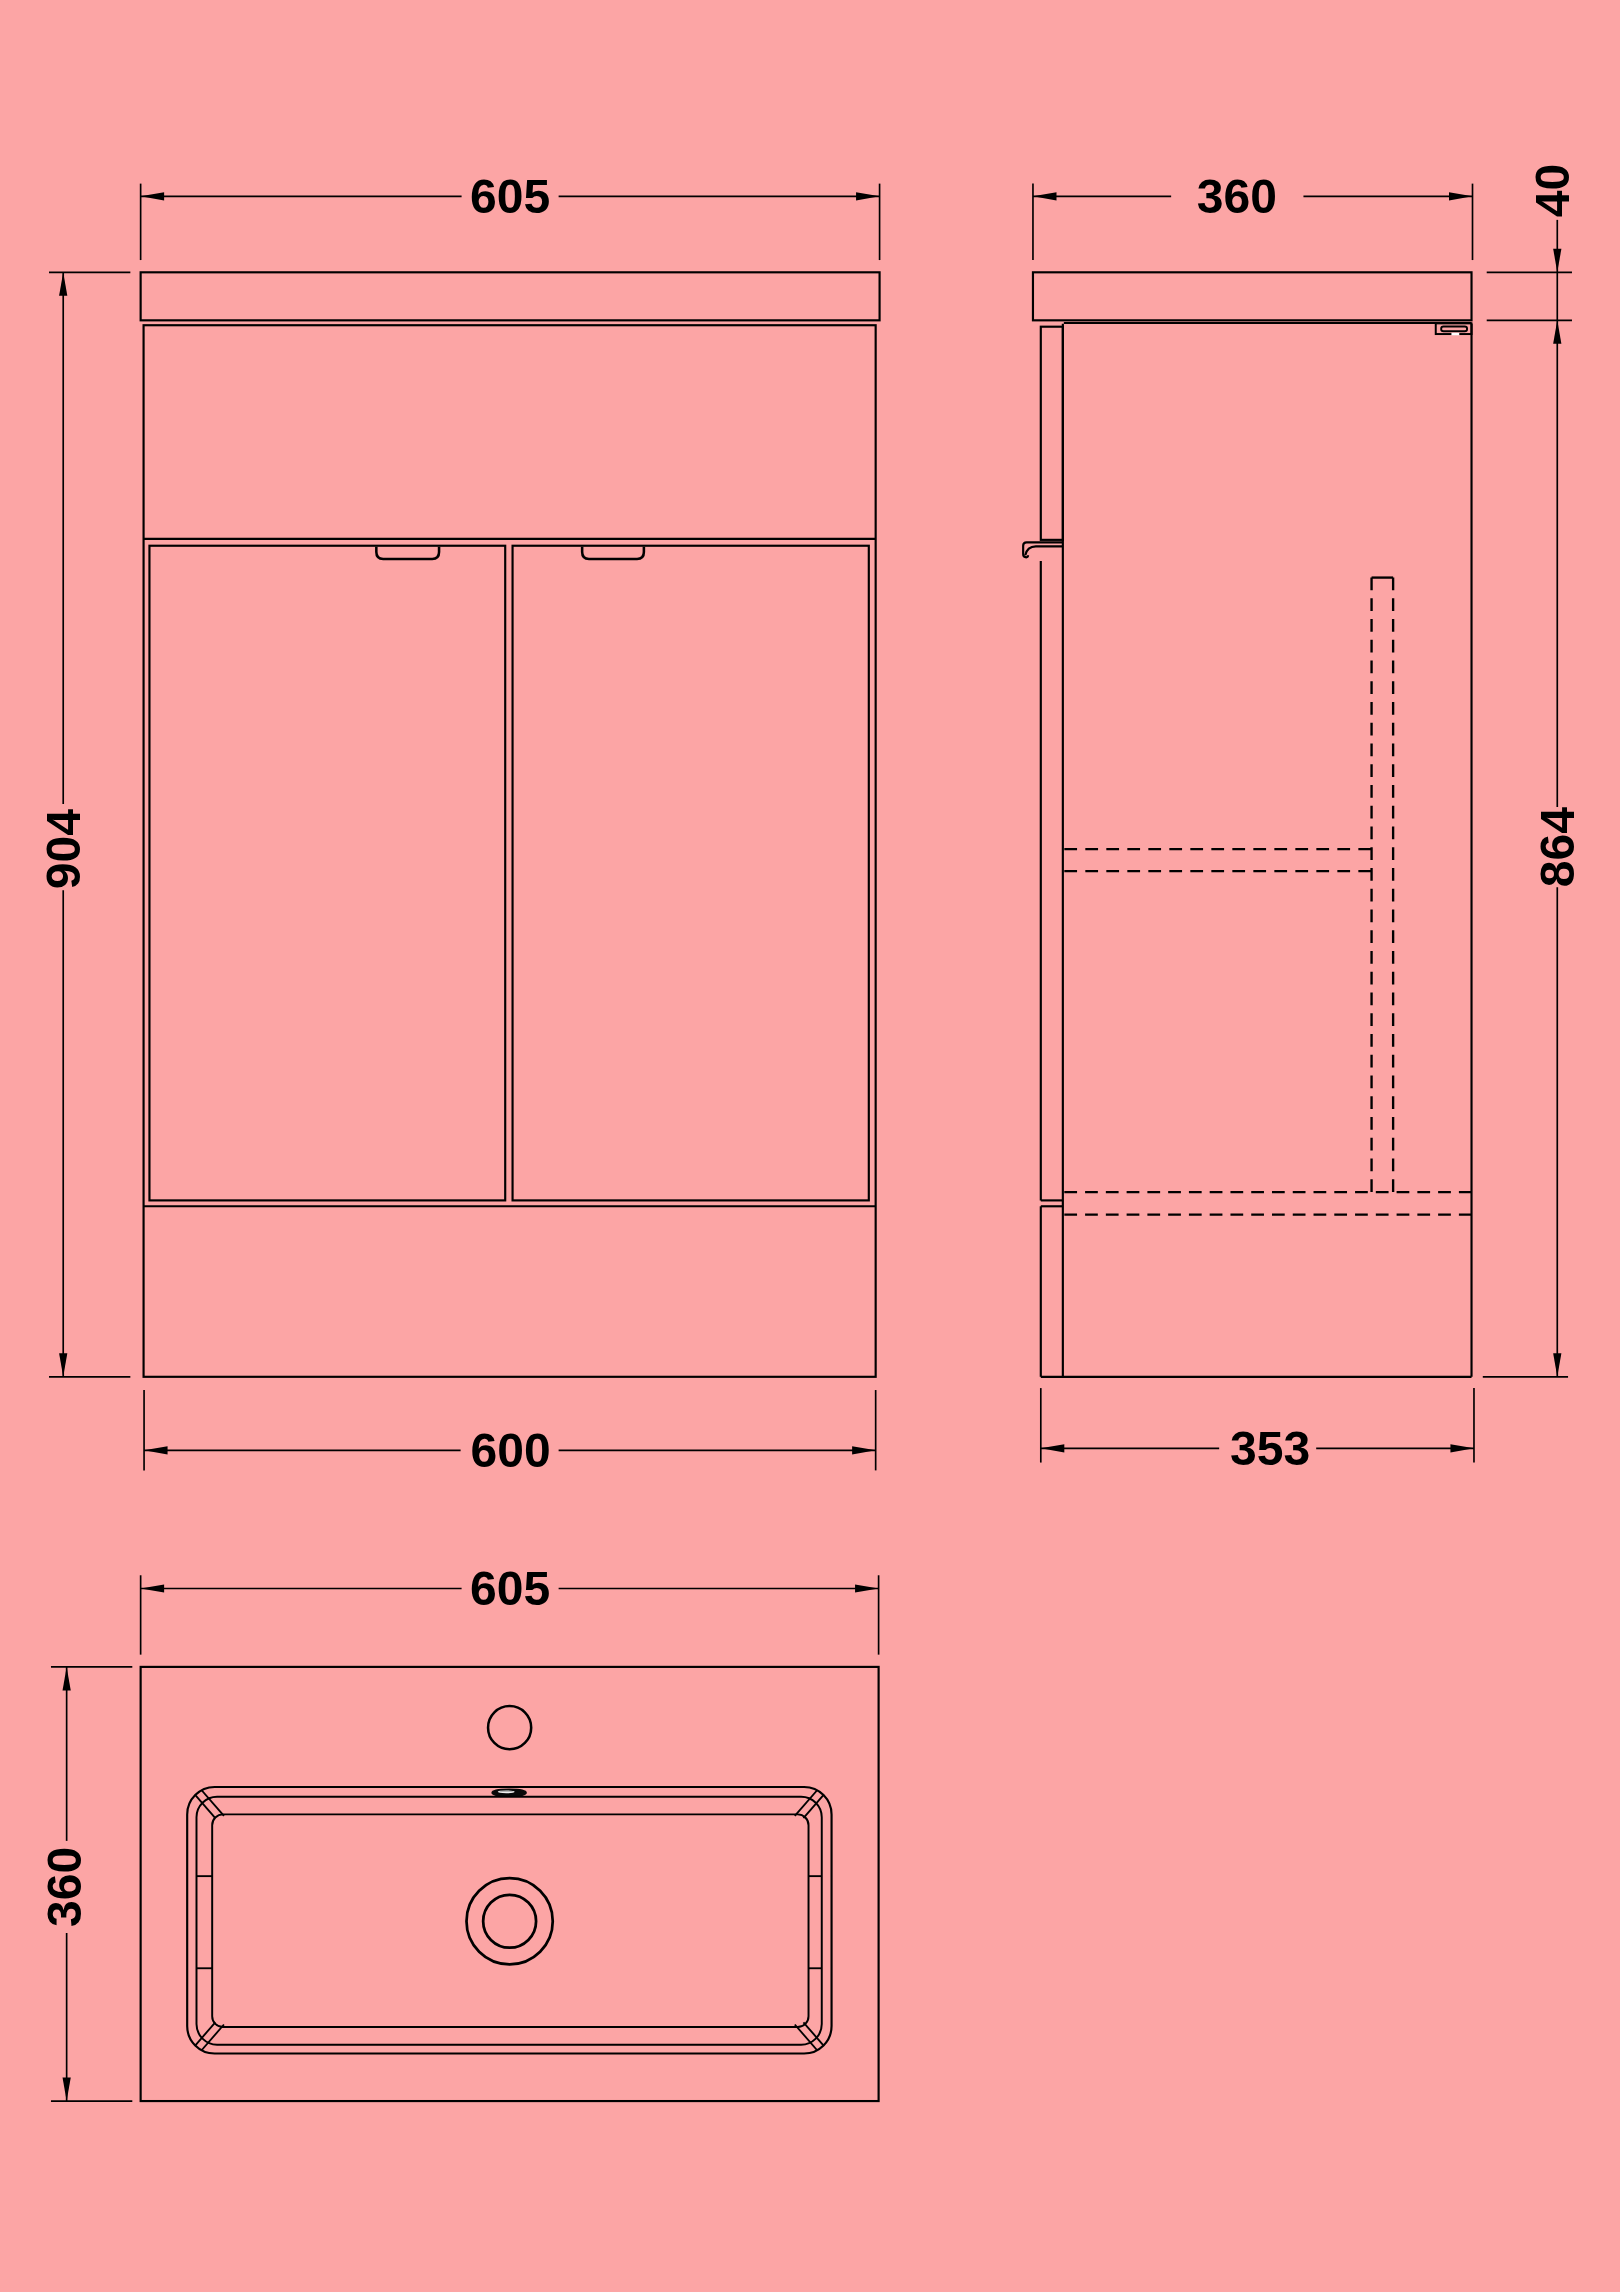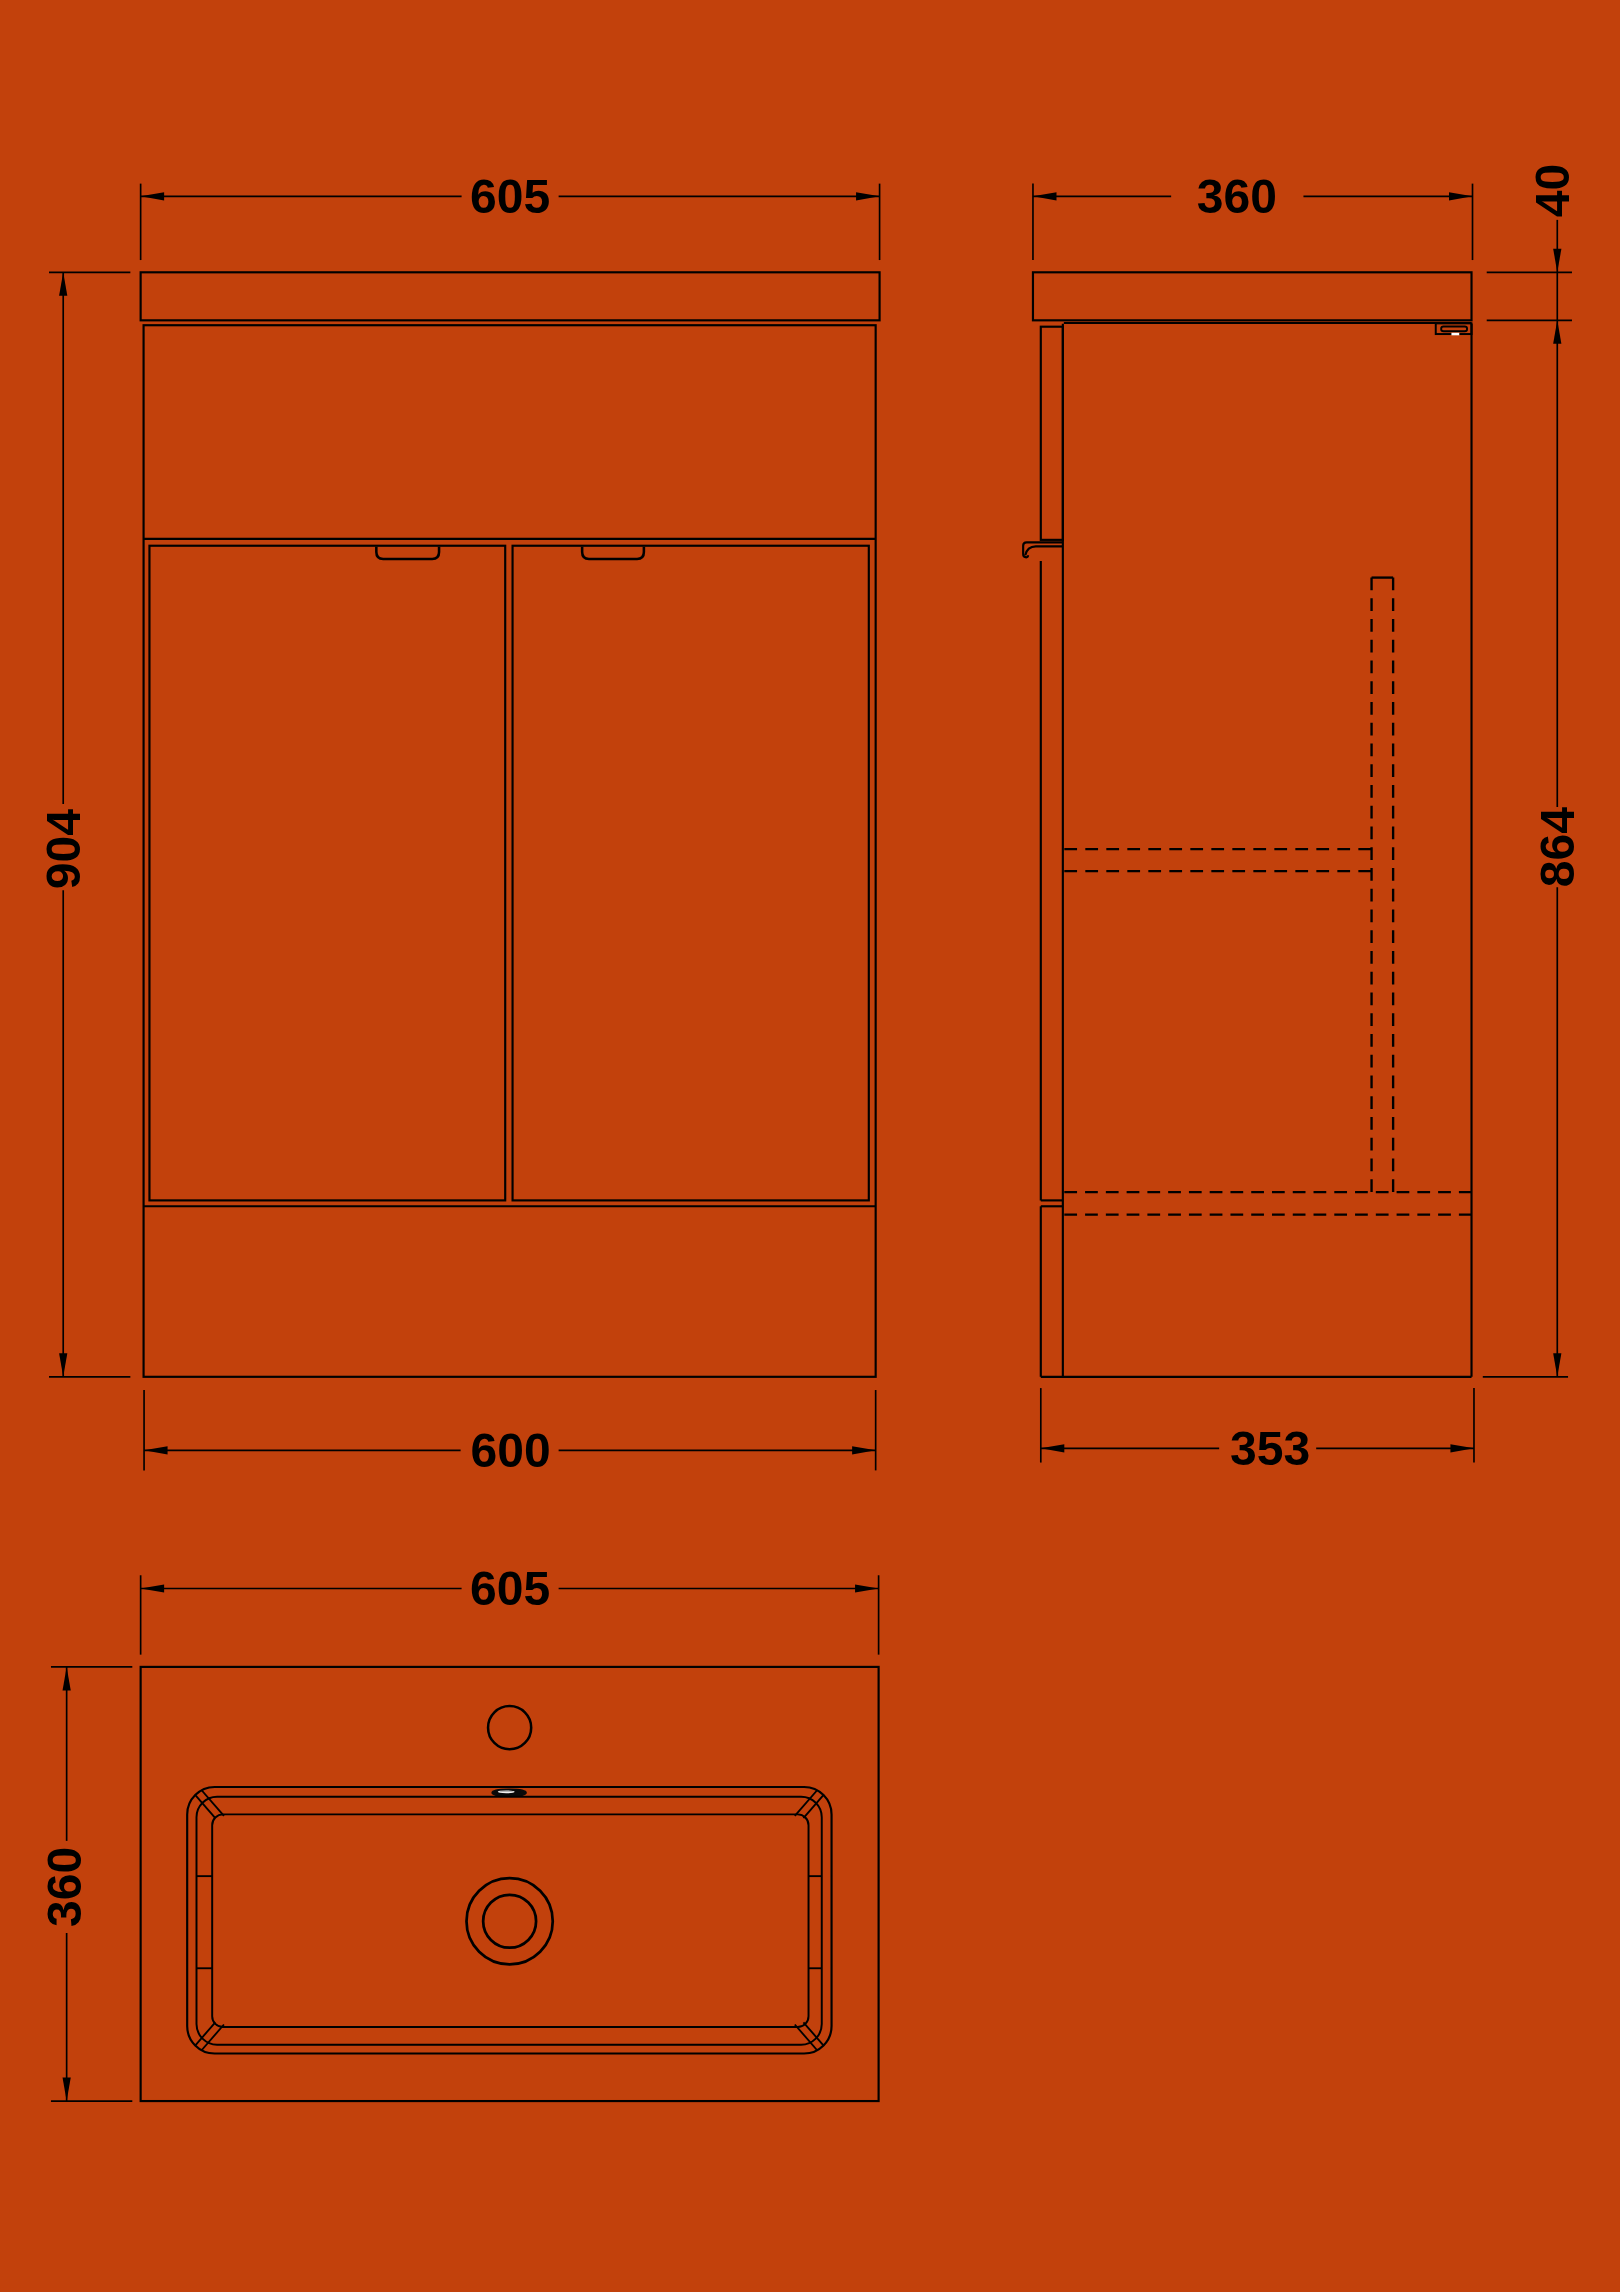--- a/index.html
+++ b/index.html
@@ -1,16 +1,16 @@
 <!DOCTYPE html>
 <html><head>
 <meta charset="utf-8">
 <style>
   html,body{margin:0;padding:0;background:#ffffff;}
-  #page{position:relative;width:1620px;height:2293px;background:#c2410c;overflow:hidden;}
+  #page{position:relative;width:1620px;height:2293px;background:#fca5a5;overflow:hidden;}
   svg{display:block;}
   text{font-family:"Liberation Sans", sans-serif;font-weight:bold;fill:#000;}
 </style>
 </head>
 <body>
 <div id="page">
 <svg width="1620" height="2293" viewBox="0 0 1653 2339" xmlns="http://www.w3.org/2000/svg">
 <defs>
 </defs>
 

